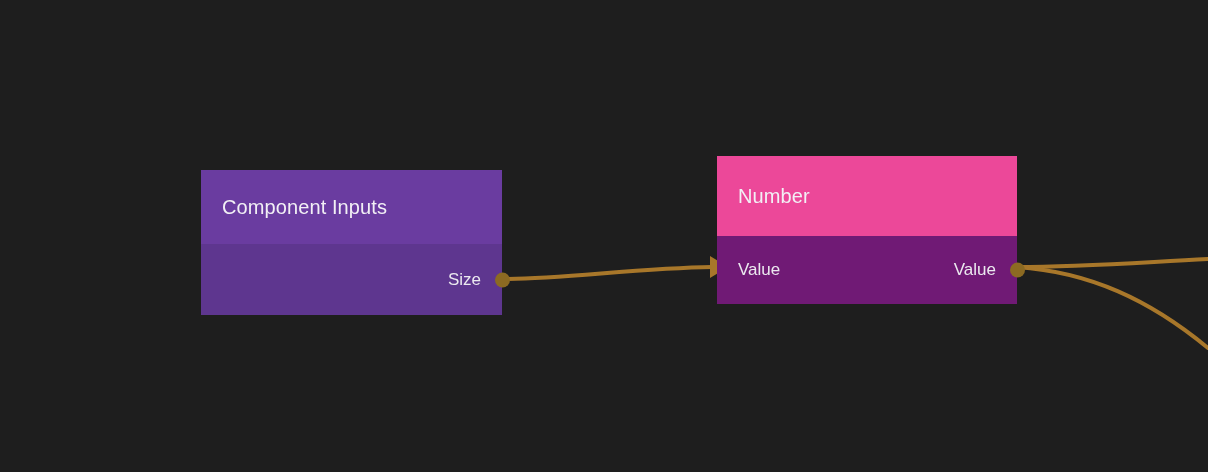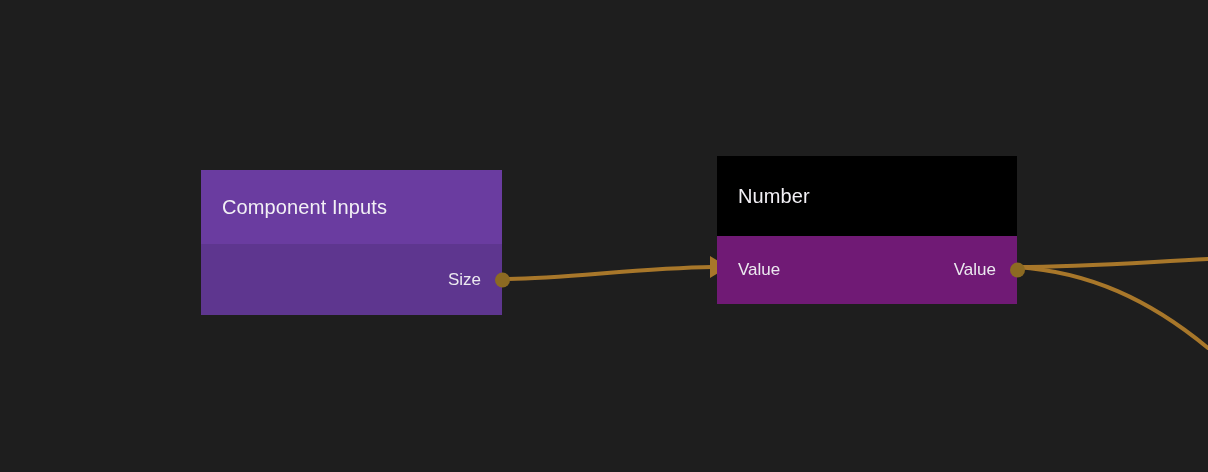--- a/index.html
+++ b/index.html
@@ -94,21 +94,21 @@
 
   
   #node-number {
     left: 717px;
     top: 156px;
     width: 300px;
     height: 148px;
   }
   #node-number .node-header {
     height: 80px;
-    background: #000000;
+    background: #ec4899;
   }
   #node-number .node-body {
     height: 68px;
     background: #701a75;
     display: flex;
     align-items: center;
   }
   #node-number .port-row {
     width: 100%;
     height: 68px;

